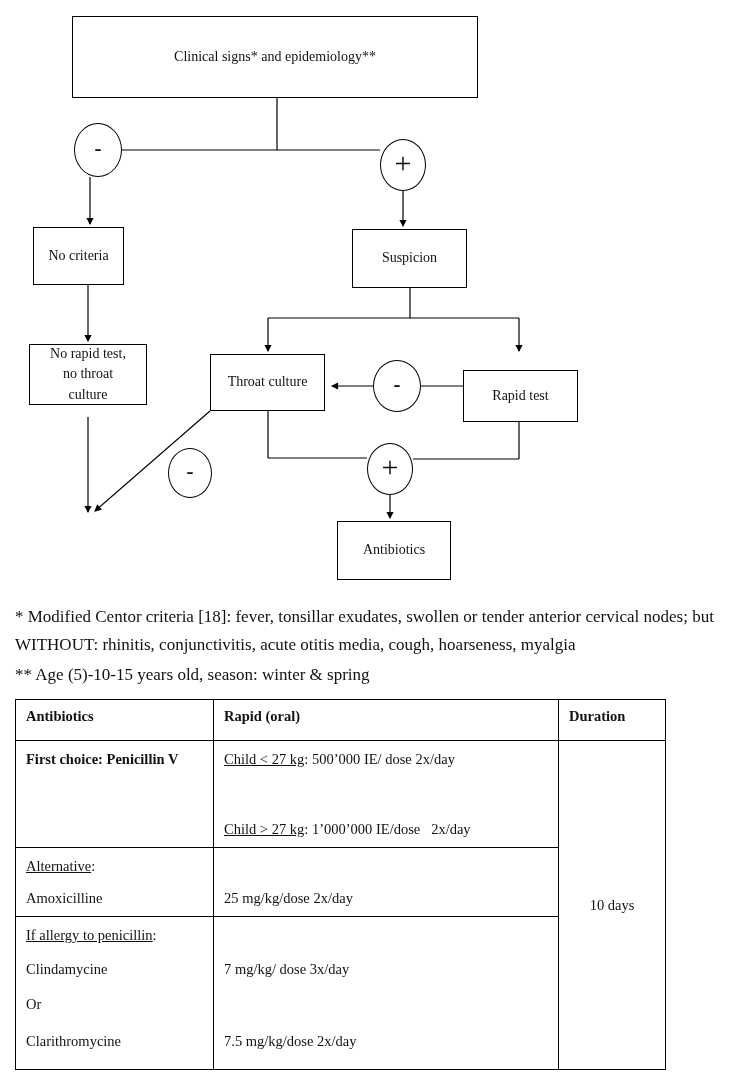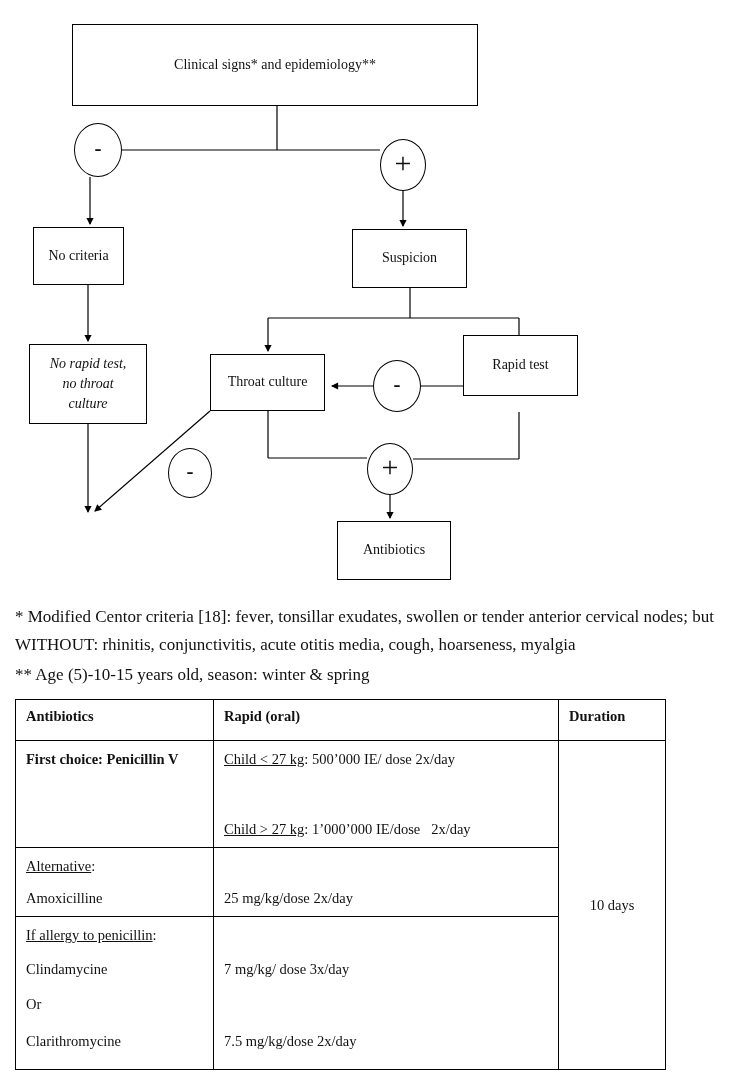--- a/index.html
+++ b/index.html
@@ -96,33 +96,33 @@
       <line x1="519" y1="459" x2="413" y2="459"></line>
 
       <line x1="390" y1="495" x2="390" y2="518" marker-end="url(#ah)"></line>
 
       <line x1="88" y1="417" x2="88" y2="512" marker-end="url(#ah)"></line>
 
       <line x1="210" y1="411" x2="95" y2="511" marker-end="url(#ah)"></line>
     </g>
   </svg>
 
-  <div class="fc-box" style="left:72px;  top:24px;  width:406px; height:82px;">Clinical signs* and epidemiology**</div>
+  <div class="fc-box" style="left:72px;  top:16px;  width:406px; height:82px;">Clinical signs* and epidemiology**</div>
 
   <div class="fc-box" style="left:33px;  top:227px; width:91px; height:58px;">No criteria</div>
 
   <div class="fc-box" style="left:352px; top:229px; width:115px; height:59px;">Suspicion</div>
 
-  <div class="fc-box" style="left:29px;  top:344px; width:118px; height:80px;font-style:italic;">No rapid test,
+  <div class="fc-box" style="left:29px;  top:344px; width:118px; height:61px;">No rapid test,
 no throat
 culture</div>
 
   <div class="fc-box" style="left:210px; top:354px; width:115px; height:57px;">Throat culture</div>
 
-  <div class="fc-box" style="left:463px; top:335px; width:115px; height:61px;">Rapid test</div>
+  <div class="fc-box" style="left:463px; top:370px; width:115px; height:52px;">Rapid test</div>
 
 
   <div class="fc-box" style="left:337px; top:521px; width:114px; height:59px;">Antibiotics</div>
 
   <div class="fc-circle" style="left:74px;  top:123px; width:48px; height:54px;">
     <span class="sign-minus">-</span>
   </div>
   <div class="fc-circle" style="left:380px; top:139px; width:46px; height:52px;">
     <span class="sign-plus">+</span>
   </div>

